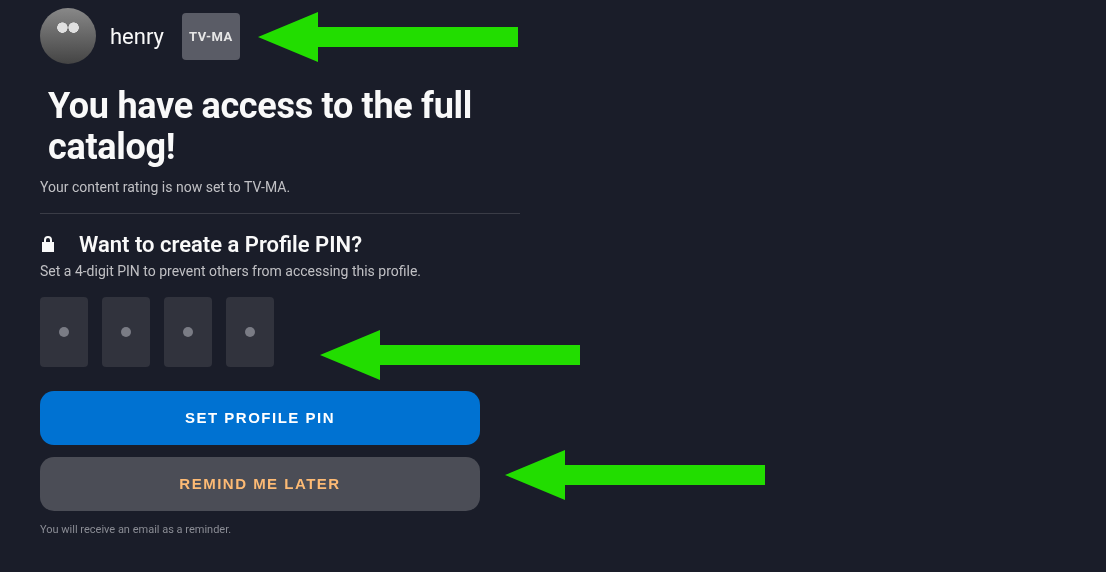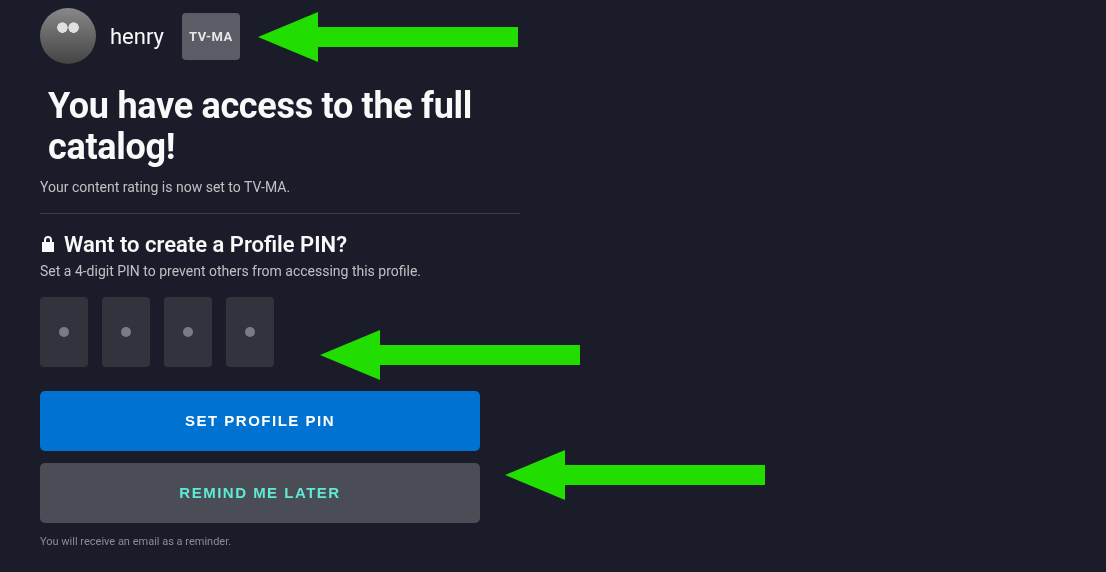--- a/index.html
+++ b/index.html
@@ -73,21 +73,21 @@
 
   .divider {
     border: none;
     border-top: 1px solid #3a3c46;
     margin: 14px 0 18px 0;
   }
 
   .pin-heading-row {
     display: flex;
     align-items: center;
-    gap: 8px;
+    gap: 23px;
     margin-bottom: 6px;
   }
 
   .lock-icon svg { display:block; }
 
   .pin-heading {
     font-size: 22px;
     font-weight: 600;
     color: #f9f9f9;
   }
@@ -118,38 +118,38 @@
   .pin-dot {
     width: 10px;
     height: 10px;
     border-radius: 50%;
     background: #7a7c85;
   }
 
   .btn {
     display: block;
     width: 440px;
-    height: 60px;
+    height: 54px;
     border: none;
-    border-radius: 5px;
+    border-radius: 14px;
     font-size: 15px;
     font-weight: 600;
     letter-spacing: 1.5px;
     cursor: pointer;
     margin-bottom: 12px;
   }
 
   .btn-primary {
     background: #0072d2;
     color: #ffffff;
   }
 
   .btn-secondary {
     background: #4b4d56;
-    color: #5eead4;
+    color: #fdba74;
   }
 
   .footer-note {
     font-size: 11px;
     color: #8a8c94;
     margin-top: 10px;
   }
 
   
   .arrow {

